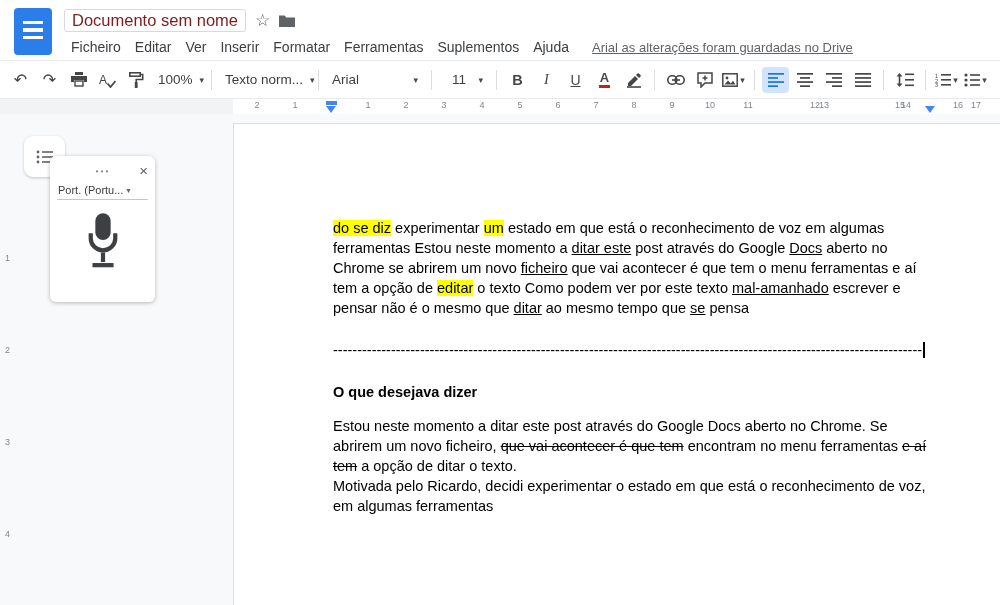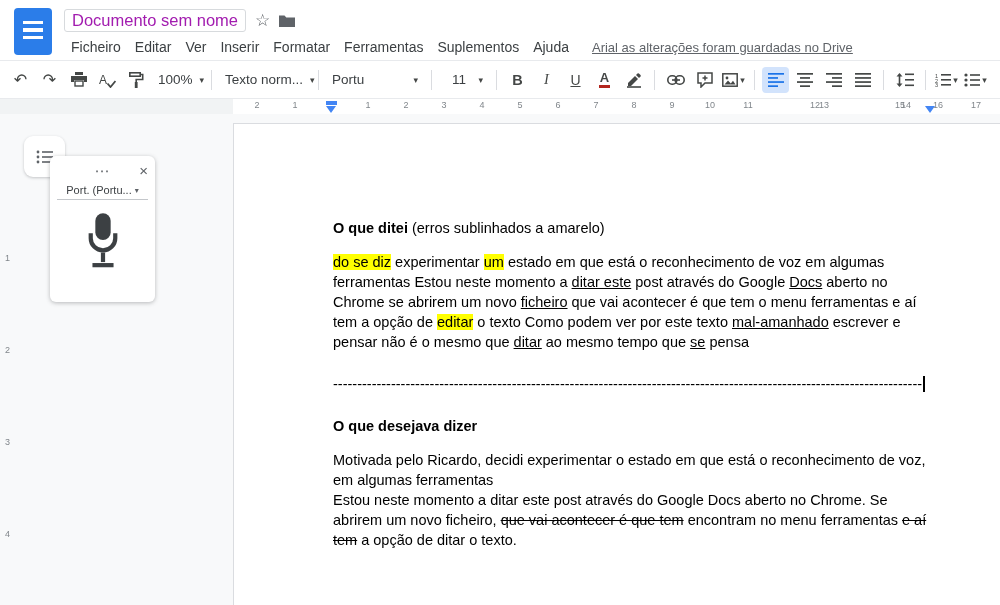--- a/index.html
+++ b/index.html
@@ -9,21 +9,21 @@
     background:#fff; color:#202124; cursor:default;
     position:relative;
   }
   
   .titlebar { height:60px; display:flex; align-items:flex-start; padding:7px 16px 0 14px; background:#fff; }
   .logo { width:38px; height:47px; background:var(--brand,#2b7de9); border-radius:4px; position:relative; margin-top:1px; flex:0 0 auto; }
   .logo-lines { position:absolute; left:9px; top:13px; width:20px; height:22px;
     background:repeating-linear-gradient(to bottom,#fff 0 3px,transparent 3px 7.5px); }
   .title-col { margin-left:12px; flex:1; min-width:0; }
   .title-row { display:flex; align-items:center; gap:9px; height:26px; }
-  .doc-title { font-size:16.5px; color:#a21caf; border:1px solid #d7dadd; border-radius:3px; padding:1px 7px; white-space:nowrap; }
+  .doc-title { font-size:16.5px; color:#7f1d1d; border:1px solid #d7dadd; border-radius:3px; padding:1px 7px; white-space:nowrap; }
   .star { font-size:17px; color:#5f6368; line-height:1; }
   .folder-icon-wrap { display:flex; align-items:center; color:#5f6368; }
   .menu-row { display:flex; align-items:center; margin-top:4px; font-size:14px; color:#3c4043; }
   .menu-item { padding:2px 7px; border-radius:3px; white-space:nowrap; }
   .save-status { margin-left:16px; font-size:13px; color:#5f6368; text-decoration:underline; white-space:nowrap; }
   
   .toolbar { height:39px; display:flex; align-items:center; padding:0 6px;
     border-top:1px solid #e8eaed; border-bottom:1px solid #e8eaed; background:#fff; overflow:hidden; white-space:nowrap; }
   .tbtn { min-width:27px; height:26px; border-radius:4px; display:flex; align-items:center; justify-content:center;
     color:#444746; font-size:16px; margin:0 1px; flex:0 0 auto; }
@@ -69,21 +69,21 @@
   .caret-bar { display:inline-block; width:1.8px; height:16px; background:#000; vertical-align:-3px; margin-left:1px; }
   
   .outline-tab { position:absolute; left:24px; top:22px; width:41px; height:41px; background:#fff; border-radius:9px;
     box-shadow:0 1px 3px rgba(60,64,67,.28); display:flex; align-items:center; justify-content:center; z-index:2; }
   
   .voice-panel { position:absolute; left:50px; top:42px; width:105px; height:146px; background:#fff; border-radius:6px;
     box-shadow:0 1px 4px rgba(60,64,67,.35); z-index:3; padding:5px 7px; }
   .vp-top { position:relative; height:19px; display:flex; align-items:center; justify-content:center; }
   .vp-more { font-size:15px; color:#5f6368; letter-spacing:1px; line-height:1; }
   .vp-close { position:absolute; right:0; top:0; font-size:15px; color:#5f6368; line-height:19px; }
-  .vp-lang { display:flex; align-items:center; justify-content:center; font-size:11px; color:#3c4043;
+  .vp-lang { display:flex; align-items:center; justify-content:flex-start; font-size:11px; color:#3c4043;
     border-bottom:1px solid #c4c7cb; padding:2px 1px 3px; margin-top:2px; white-space:nowrap; overflow:hidden; }
   .vp-lang .caret-glyph { font-size:8px; color:#5f6368; margin-left:3px; }
   .vp-mic { display:flex; justify-content:center; margin-top:11px; }
   svg { display:block; }
 </style>
 </head>
 <body>
 
 <div class="titlebar">
   <div class="logo">
@@ -144,21 +144,21 @@
     <span>100%</span>
     <span class="caret-glyph">▾</span>
   </span>
   <span class="tsep"></span>
   <span class="chip chip-style">
     <span>Texto norm...</span>
     <span class="caret-glyph">▾</span>
   </span>
   <span class="tsep"></span>
   <span class="chip chip-font">
-    <span>Portu</span>
+    <span>Arial</span>
     <span class="caret-glyph">▾</span>
   </span>
   <span class="tsep"></span>
   <span class="chip chip-size">
     <span>11</span>
     <span class="caret-glyph">▾</span>
   </span>
   <span class="tsep"></span>
   <span class="tbtn">
       <span class="b-label">B</span>
@@ -284,42 +284,41 @@
     <span class="rnum" style="left: 558px;">6</span>
     <span class="rnum" style="left: 596px;">7</span>
     <span class="rnum" style="left: 634px;">8</span>
     <span class="rnum" style="left: 672px;">9</span>
     <span class="rnum" style="left: 710px;">10</span>
     <span class="rnum" style="left: 748px;">11</span>
     <span class="rnum" style="left: 815px;">12</span>
     <span class="rnum" style="left: 824px;">13</span>
     <span class="rnum" style="left: 906px;">14</span>
     <span class="rnum" style="left: 900px;">15</span>
-    <span class="rnum" style="left: 938px;">16</span>
+    <span class="rnum" style="left: 958px;">16</span>
     <span class="rnum" style="left: 976px;">17</span>
     <span class="rnum" style="left: 257px;">2</span>
     <span class="rnum" style="left: 295px;">1</span>
   </div>
 
 <div class="main">
   <div class="vruler">
       <span class="vnum" style="top: 139px;">1</span>
       <span class="vnum" style="top: 231px;">2</span>
       <span class="vnum" style="top: 323px;">3</span>
       <span class="vnum" style="top: 415px;">4</span>
     </div>
 
   <div class="page">
     <div class="doc-content">
-        <div class="block heading"><span class="b">O que ditei</span><span> (erros sublinhados a amarelo)</span></div>
         <div class="block para"><span> </span><span class="hl">do se diz</span><span> experimentar </span><span class="hl">um</span><span> estado em que está o reconhecimento de voz em algumas ferramentas Estou neste momento a </span><span class="u">ditar este</span><span> post através do Google </span><span class="u">Docs</span><span> aberto no Chrome se abrirem um novo </span><span class="u">ficheiro</span><span> que vai acontecer é que tem o menu ferramentas e aí tem a opção de </span><span class="hl">editar</span><span> o texto Como podem ver por este texto </span><span class="u">mal-amanhado</span><span> escrever e pensar não é o mesmo que </span><span class="u">ditar</span><span> ao mesmo tempo que </span><span class="u">se</span><span> pensa</span></div>
         <div class="block separator"><span>--------------------------------------------------------------------------------------------------------------------------</span><span class="caret-bar"></span></div>
         <div class="block heading"><span class="b">O que desejava dizer</span></div>
+        <div class="block para tight"><span>Estou neste momento a ditar este post através do Google Docs aberto no Chrome. Se abrirem um novo ficheiro, </span><span class="strike">que vai acontecer é que tem</span><span> encontram no menu ferramentas </span><span class="strike">e aí tem</span><span> a opção de ditar o texto.</span></div>
         <div class="block para tight"><span>Motivada pelo Ricardo, decidi experimentar o estado em que está o reconhecimento de voz, em algumas ferramentas</span></div>
-        <div class="block para tight"><span>Estou neste momento a ditar este post através do Google Docs aberto no Chrome. Se abrirem um novo ficheiro, </span><span class="strike">que vai acontecer é que tem</span><span> encontram no menu ferramentas </span><span class="strike">e aí tem</span><span> a opção de ditar o texto.</span></div>
       </div>
   </div>
 
   <div class="outline-tab">
     <svg width="18" height="14" viewBox="0 0 18 14" fill="#5f6368">
         <circle cx="2" cy="2" r="1.4"></circle>
         <rect x="6" y="1.2" width="11" height="1.6"></rect>
         <circle cx="2" cy="7" r="1.4"></circle>
         <rect x="6" y="6.2" width="11" height="1.6"></rect>
         <circle cx="2" cy="12" r="1.4"></circle>

